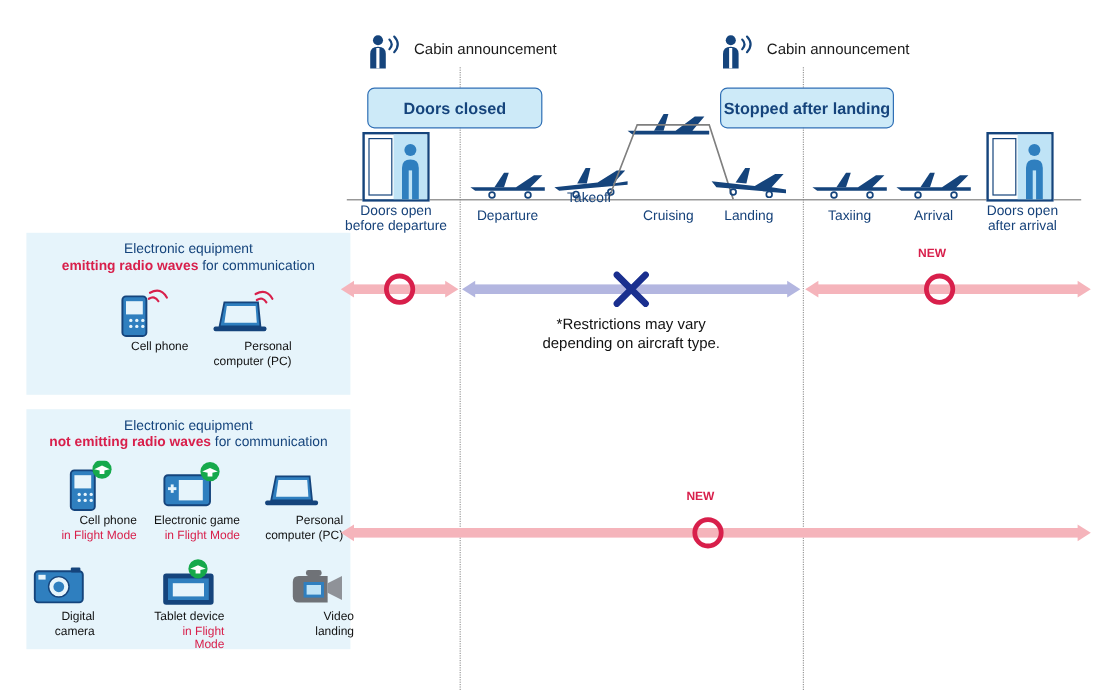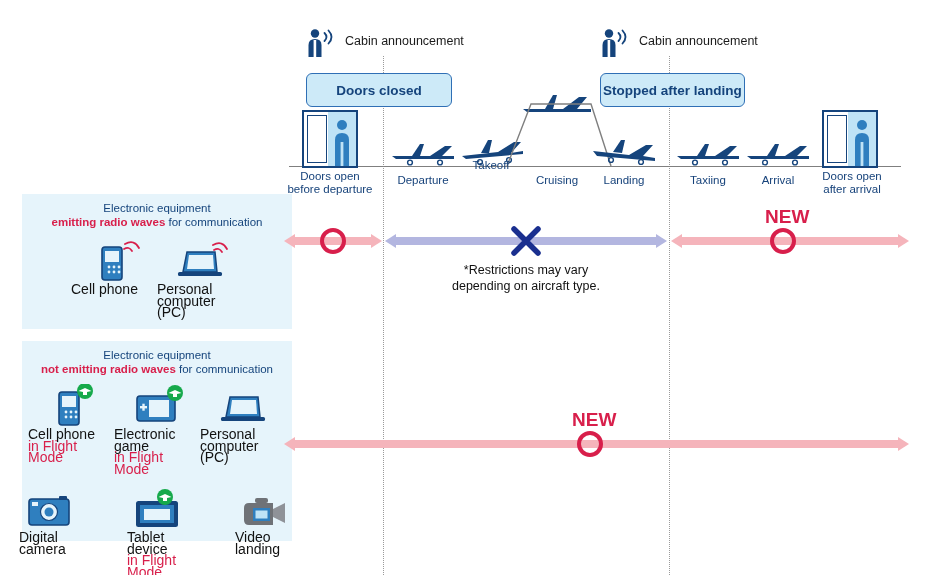--- a/index.html
+++ b/index.html
@@ -117,22 +117,22 @@
     color: #d81f4b;
     font-weight: bold;
   }
   .device-row {
     display: flex;
     justify-content: center;
     align-items: flex-start;
   }
   .device {
     width: 86px;
-    text-align: left;
-    font-size: 14px;
+    text-align: right;
+    font-size: 10px;
     line-height: 11.5px;
     color: #111;
     position: relative;
   }
   .device .dev-art {
     height: 42px;
     position: relative;
     margin: 0 auto 3px auto;
     width: 60px;
   }
@@ -172,21 +172,21 @@
     box-sizing: border-box;
   }
   .x-mark {
     position: absolute;
     width: 30px; height: 30px;
   }
   .new-label {
     position: absolute;
     color: #d81f4b;
     font-weight: bold;
-    font-size: 19px;
+    font-size: 10px;
   }
   .note {
     position: absolute;
     text-align: center;
     font-size: 12.5px;
     line-height: 16px;
     color: #111;
     white-space: nowrap;
   }
 </style>

